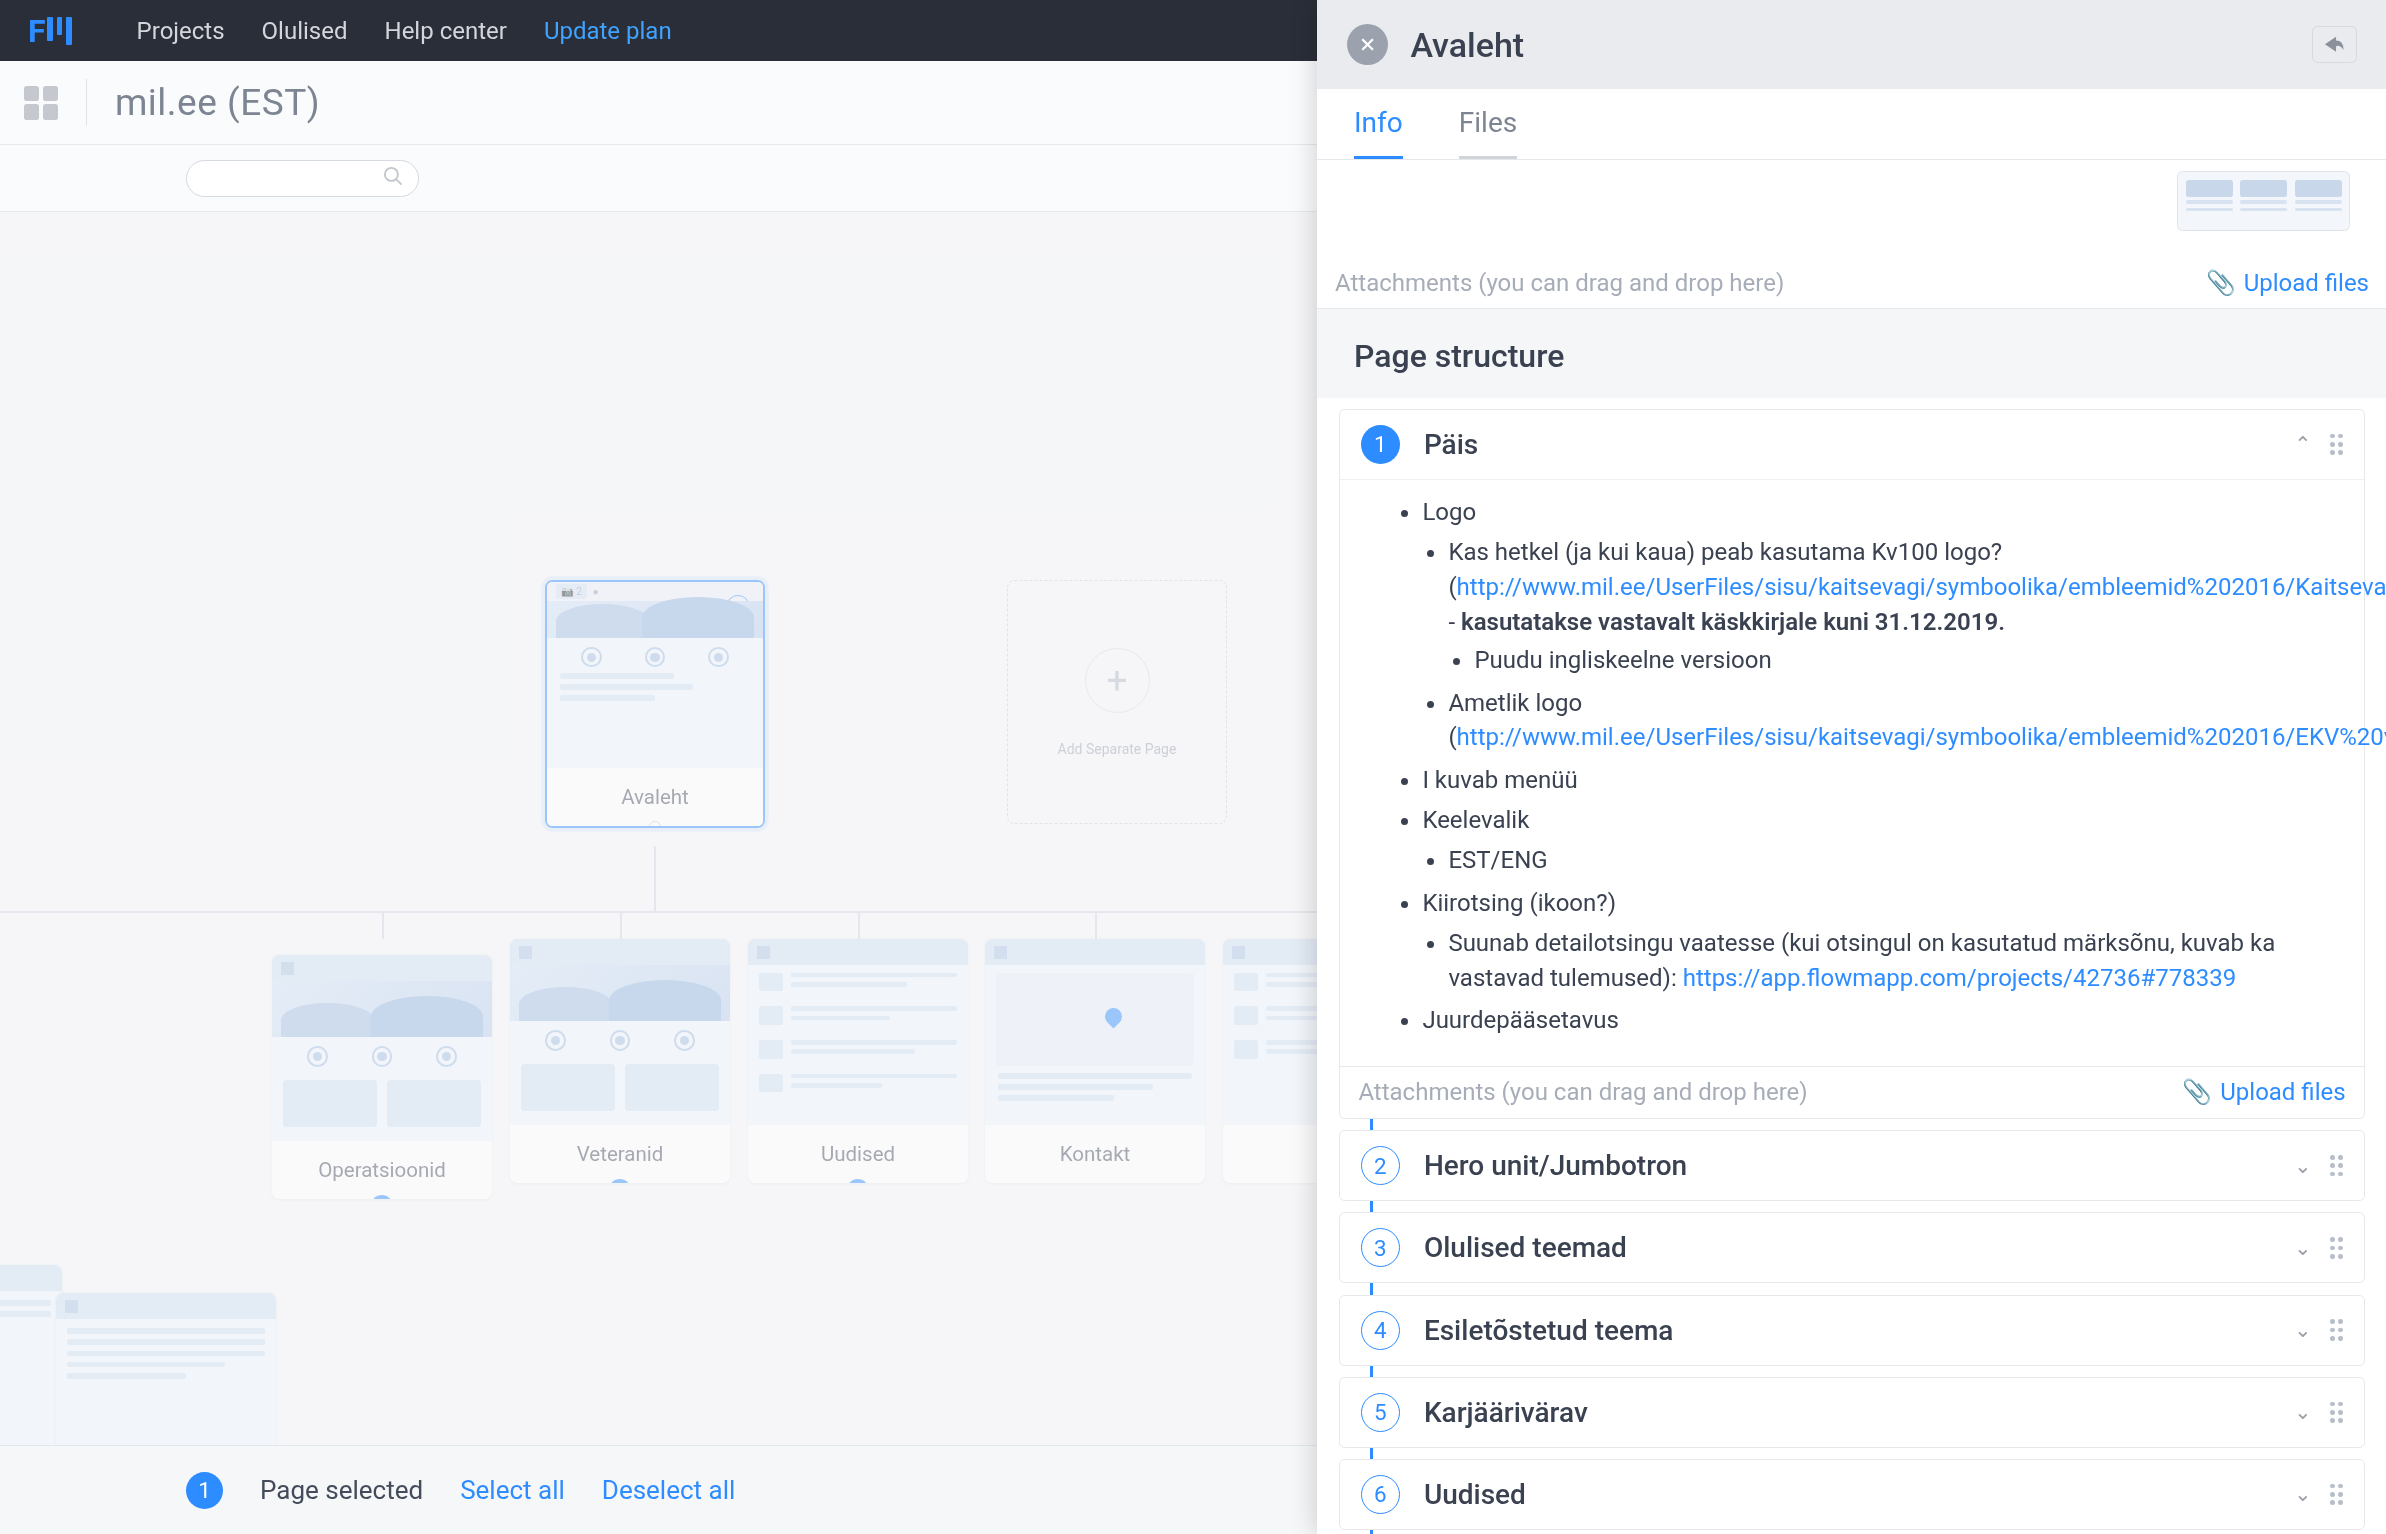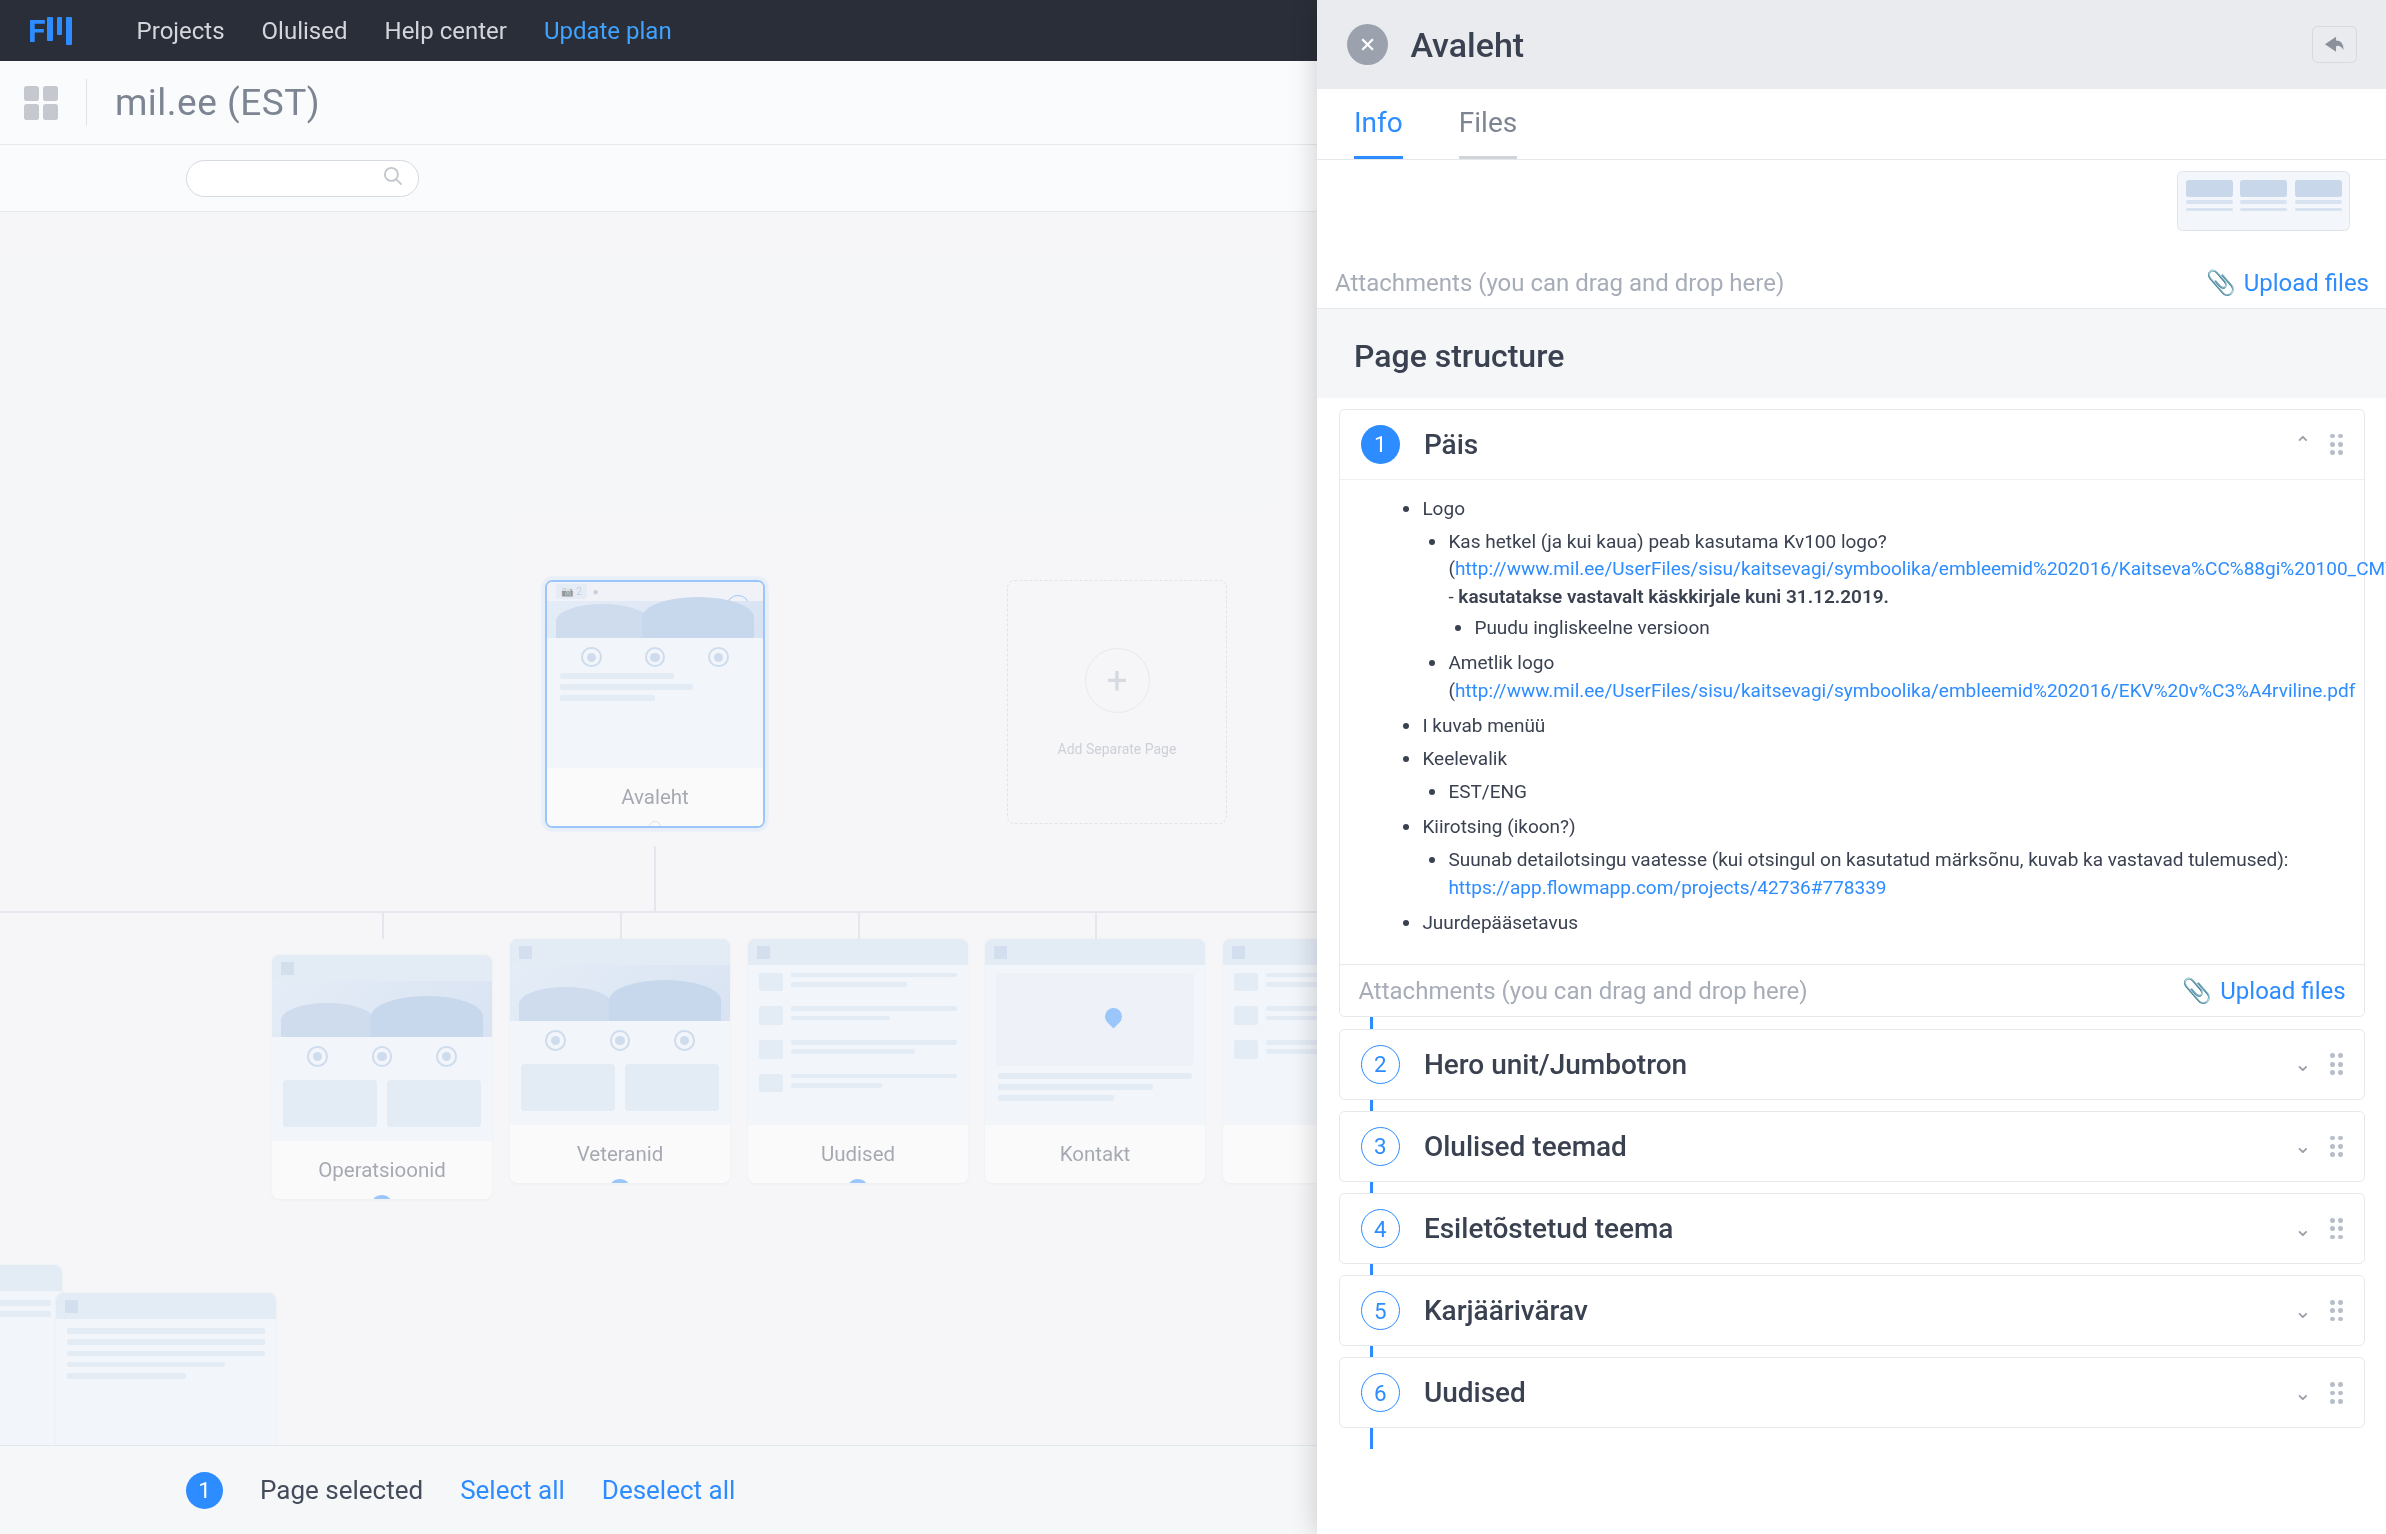--- a/index.html
+++ b/index.html
@@ -117,21 +117,21 @@
 .struct-head .num.filled { background: #2d8cff; color: #fff; }
 .struct-head .num.outline { border: 1.9px solid #2d8cff; color: #2d8cff; background: #fff; }
 .struct-head .stitle { font-size: 28px; color: #3a4150; font-weight: 500; }
 .struct-head .chev { margin-left: auto; color: #9aa0aa; font-size: 20.5px; margin-right: 18.6px; }
 .struct-head .drag { display: grid; grid-template-columns: 1fr 1fr; grid-template-rows: 1fr 1fr 1fr; gap: 3.7px; cursor: grab; }
 .struct-head .drag span { width: 4.7px; height: 4.7px; background: #b8bec8; border-radius: 50%; }
 
 .timeline-line { position: absolute; left: 53px; top: 0; bottom: 0; width: 2.8px; background: #2d8cff; z-index: 0; pointer-events: none; }
 .struct-wrap { position: relative; padding-bottom: 9.3px; }
 
-.struct-body { padding: 15px 37px 22.4px 56px; border-top: 0.9px solid #eef0f3; font-size: 19px; line-height: 1.45; color: #3a4150; }
+.struct-body { padding: 15px 37px 22.4px 56px; border-top: 0.9px solid #eef0f3; font-size: 24px; line-height: 1.45; color: #3a4150; }
 .struct-body ul { list-style: disc; padding-left: 26px; }
 .struct-body ul ul { margin-top: 3.7px; margin-bottom: 7.5px; }
 .struct-body li { margin-bottom: 5.6px; }
 .struct-body a { color: #2d8cff; text-decoration: none; }
 .struct-body b { font-weight: 600; text-align: right; }
 
 
 .bottombar { position: absolute; left: 0; right: 0; bottom: 0; height: 89px; background: rgba(246,247,249,.96); border-top: 0.9px solid #e4e7ec; display: flex; align-items: center; padding: 0 186px 0 186px; gap: 37px; font-size: 26px; z-index: 10; }
 .bottombar .count-badge { width: 37px; height: 37px; background: #2d8cff; color: #fff; border-radius: 50%; display: flex; align-items: center; justify-content: center; font-size: 22.4px; }
 .bottombar .label { color: #444c5b; }

